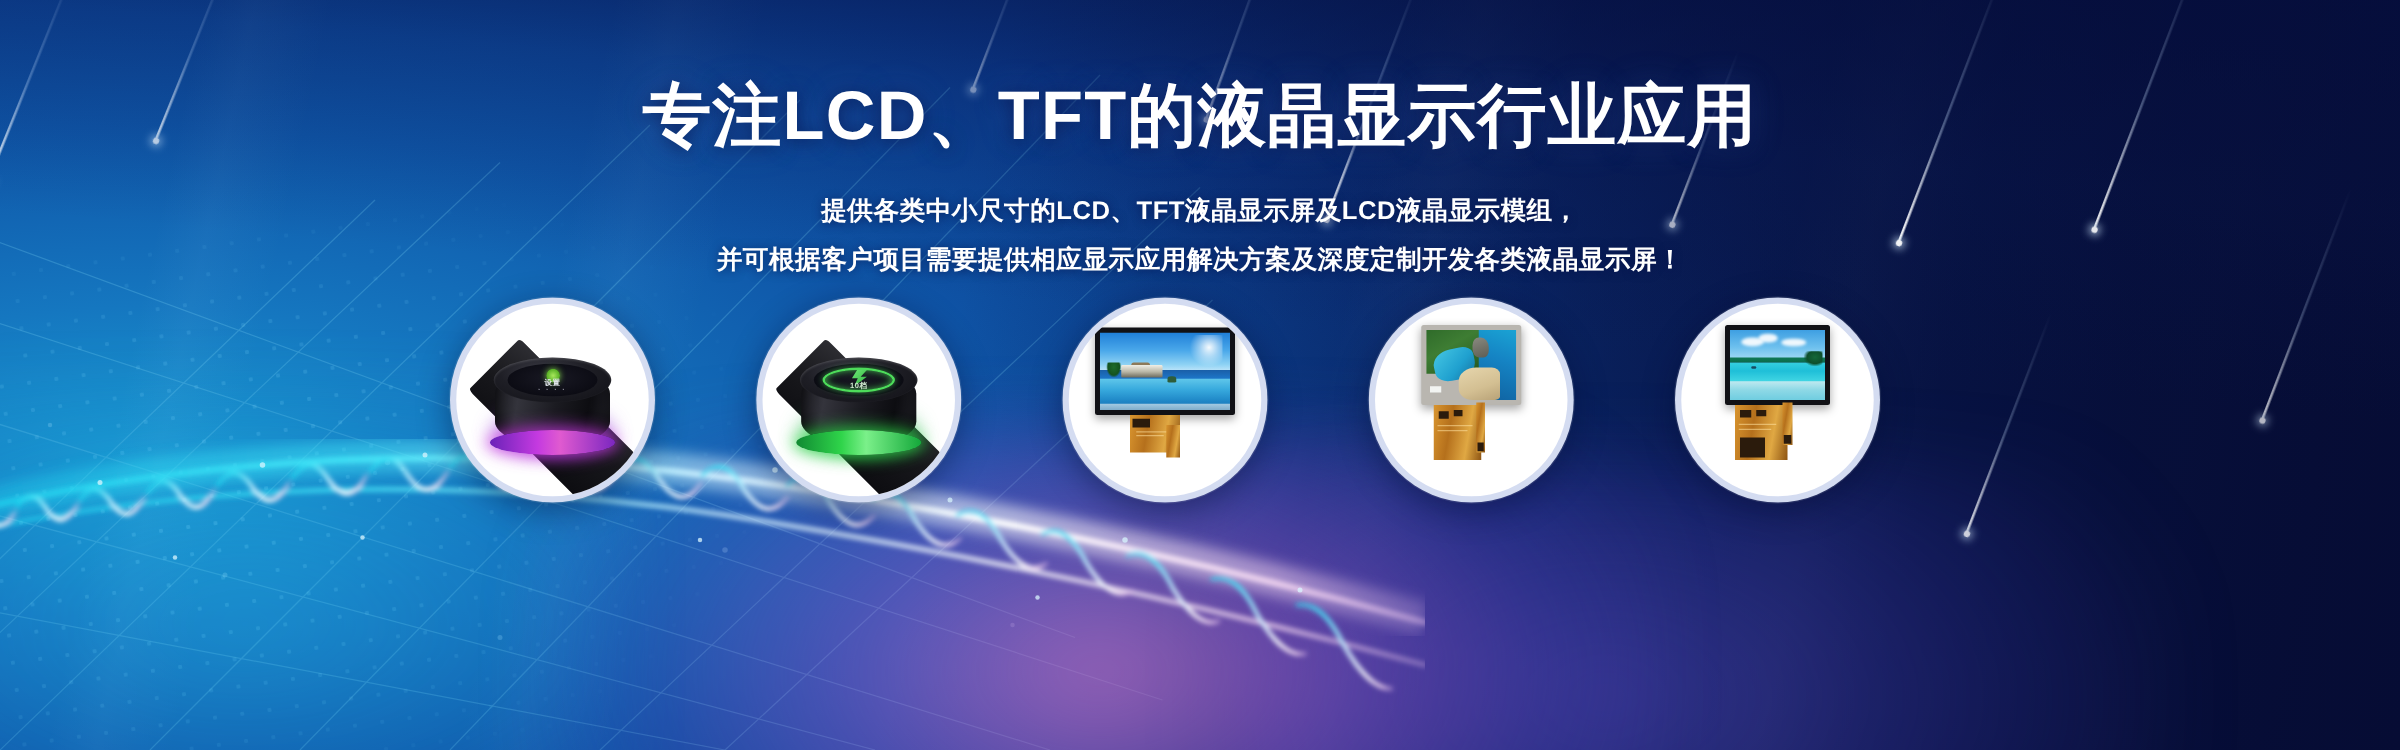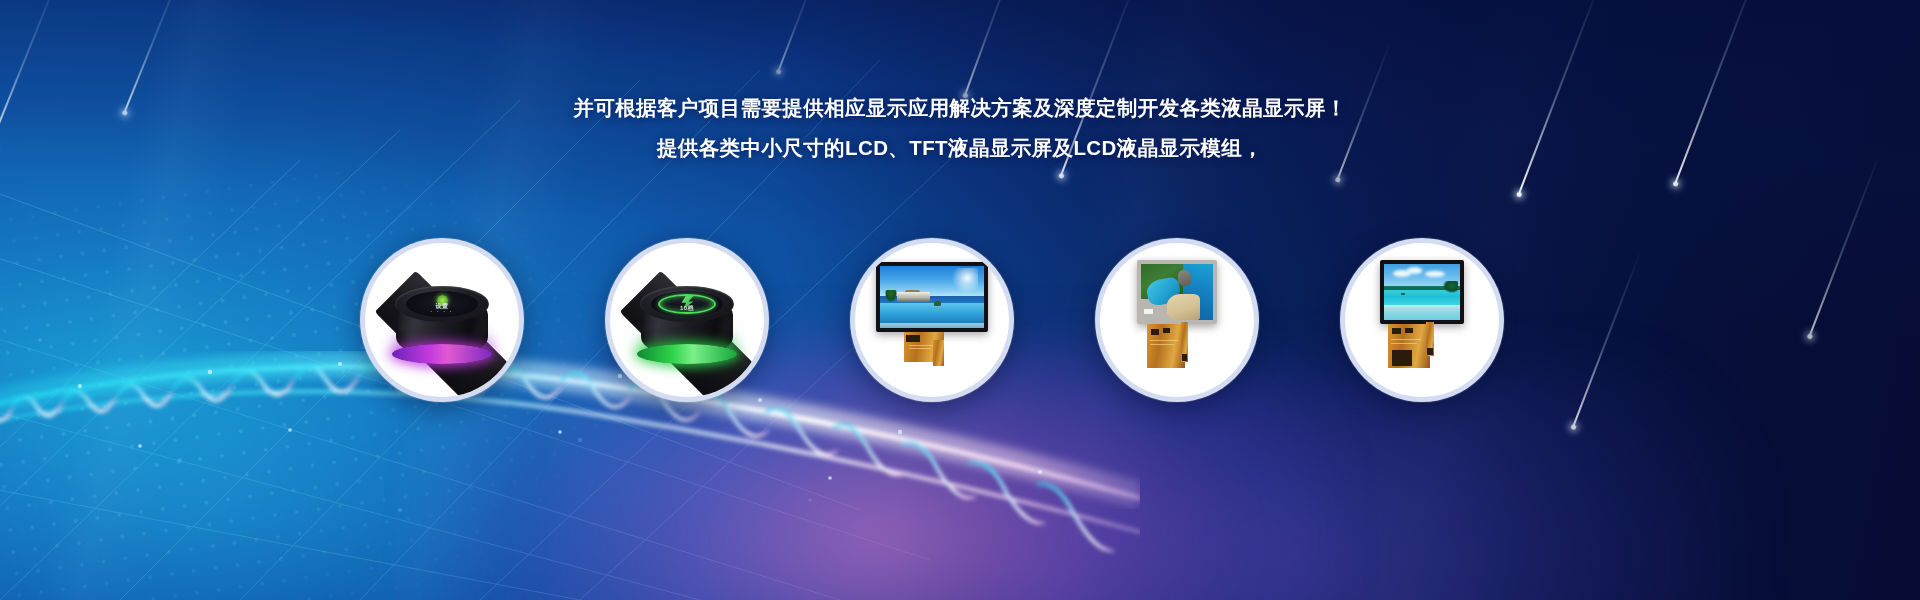--- a/index.html
+++ b/index.html
@@ -346,23 +346,24 @@
     <div class="meteor" style="left:1015px;top:-45px;height:150px;transform:rotate(20deg);opacity:.60"></div>
     <div class="meteor" style="left:1135px;top:-20px;height:210px;transform:rotate(21deg);opacity:.85"></div>
     <div class="meteor" style="left:1390px;top:40px;height:150px;transform:rotate(21deg);opacity:.65"></div>
     <div class="meteor" style="left:1600px;top:-20px;height:230px;transform:rotate(21deg);opacity:.95"></div>
     <div class="meteor" style="left:1760px;top:-40px;height:240px;transform:rotate(21deg);opacity:.90"></div>
     <div class="meteor" style="left:1640px;top:250px;height:190px;transform:rotate(21deg);opacity:.80"></div>
     <div class="meteor" style="left:1880px;top:150px;height:200px;transform:rotate(21deg);opacity:.70"></div>
   </div>
 
   <div class="copy">
+    <div class="headline">专注LCD、TFT的液晶显示行业应用</div>
     <div class="sub">
+      <div>提供各类中小尺寸的LCD、TFT液晶显示屏及LCD液晶显示模组，</div>
       <div>并可根据客户项目需要提供相应显示应用解决方案及深度定制开发各类液晶显示屏！</div>
-      <div>提供各类中小尺寸的LCD、TFT液晶显示屏及LCD液晶显示模组，</div>
     </div>
   </div>
 
   <div class="circles">
 
     <div class="circle c0">
       <div class="prod">
         <div class="mat"></div>
         <div class="ring-glow" style="background:radial-gradient(ellipse at 50% 50%, rgba(200,60,230,.95) 0%, rgba(130,40,210,.55) 48%, rgba(70,30,160,0) 78%);"></div>
         <div class="puck-body">

